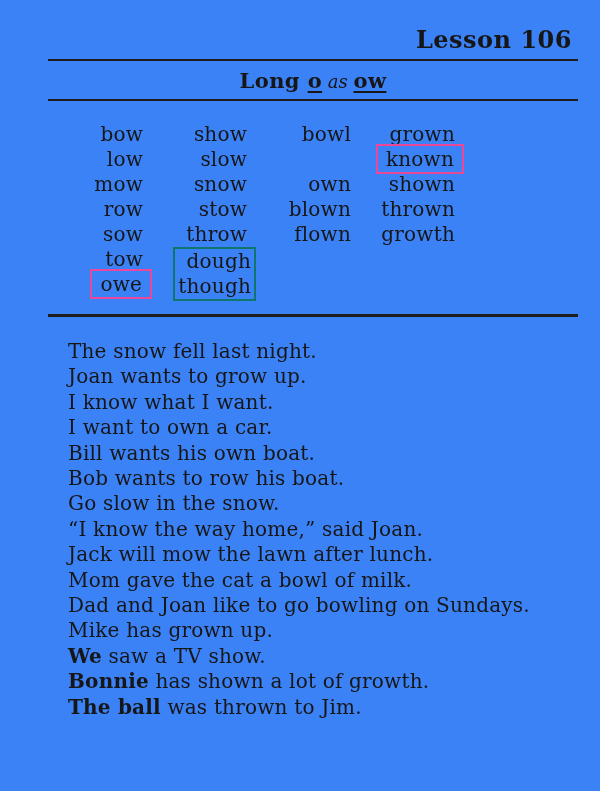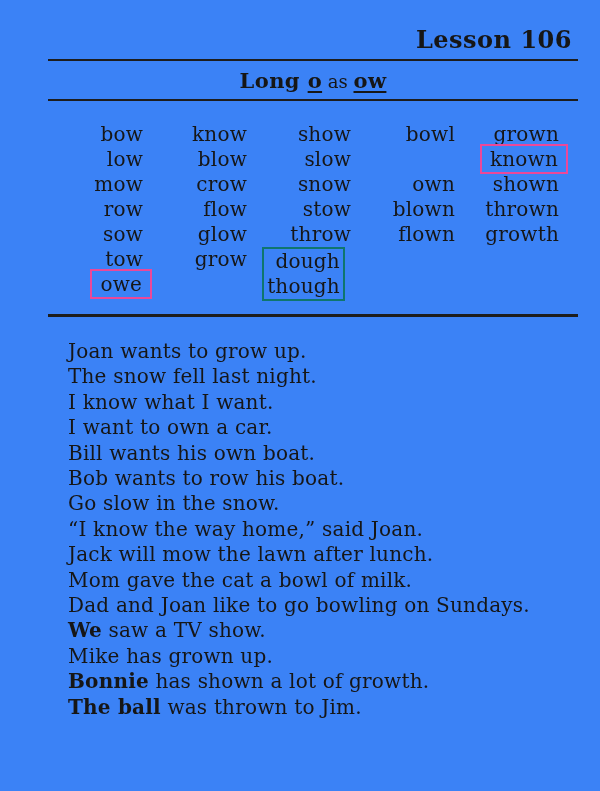--- a/index.html
+++ b/index.html
@@ -14,24 +14,24 @@
     font-size:24px;font-weight:bold;letter-spacing:.5px;white-space:nowrap;
   }
   .rule{position:absolute;left:48px;width:530px;background:#1d1d1d;}
   .rule-top{top:59px;height:2px;}
   .rule-mid{top:99px;height:2px;}
   .rule-bottom{top:314px;height:3px;}
   .heading{
     position:absolute;top:68px;left:48px;width:530px;text-align:center;
     font-size:21px;font-weight:bold;letter-spacing:.4px;white-space:pre;
   }
-  .heading .conn{font-weight:normal;font-size:18px;letter-spacing:0;}
+  .heading .conn{font-weight:normal;font-style:italic;font-size:18px;letter-spacing:0;}
   .heading .snd{text-decoration:underline;text-decoration-thickness:2px;text-underline-offset:3px;}
   .word-grid{position:absolute;top:122px;left:39px;display:flex;}
-  .word-column{width:104px;display:flex;flex-direction:column;align-items:center;}
+  .word-column{width:104px;display:flex;flex-direction:column;align-items:flex-end;}
   .word-line,.empty-cell{
     height:25px;line-height:25px;font-size:20px;letter-spacing:.2px;
     text-align:right;white-space:nowrap;width:100%;
   }
   .boxed{border:2px solid #ec4899;padding:1px 8px;margin-right:-9px;}
   .boxed-pair{
     border:2px solid #0f766e;padding:0 3px;margin-right:-9px;
     text-align:right;
   }
   .boxed-pair .word-line{width:auto;}
@@ -59,28 +59,20 @@
       <div class="word-column">
         <div class="word-line"><span>bow</span></div>
         <div class="word-line"><span>low</span></div>
         <div class="word-line"><span>mow</span></div>
         <div class="word-line"><span>row</span></div>
         <div class="word-line"><span>sow</span></div>
         <div class="word-line"><span>tow</span></div>
         <div class="word-line"><span class="boxed">owe</span></div>
       </div>
       <div class="word-column">
-        <div class="word-line"><span>know</span></div>
-        <div class="word-line"><span>blow</span></div>
-        <div class="word-line"><span>crow</span></div>
-        <div class="word-line"><span>flow</span></div>
-        <div class="word-line"><span>glow</span></div>
-        <div class="word-line"><span>grow</span></div>
-      </div>
-      <div class="word-column">
         <div class="word-line"><span>show</span></div>
         <div class="word-line"><span>slow</span></div>
         <div class="word-line"><span>snow</span></div>
         <div class="word-line"><span>stow</span></div>
         <div class="word-line"><span>throw</span></div>
         <div class="boxed-pair">
           <div class="word-line">dough</div>
           <div class="word-line">though</div>
         </div>
       </div>
@@ -96,32 +88,32 @@
         <div class="word-line"><span class="boxed">known</span></div>
         <div class="word-line"><span>shown</span></div>
         <div class="word-line"><span>thrown</span></div>
         <div class="word-line"><span>growth</span></div>
       </div>
     </div>
 
   <div class="rule rule-bottom"></div>
 
   <div class="sentences">
+      <div class="sentence"><span>The snow fell last night.</span></div>
       <div class="sentence"><span>Joan wants to grow up.</span></div>
-      <div class="sentence"><span>The snow fell last night.</span></div>
       <div class="sentence"><span>I know what I want.</span></div>
       <div class="sentence"><span>I want to own a car.</span></div>
       <div class="sentence"><span>Bill wants his own boat.</span></div>
       <div class="sentence"><span>Bob wants to row his boat.</span></div>
       <div class="sentence"><span>Go slow in the snow.</span></div>
       <div class="sentence"><span>“I know the way home,” said Joan.</span></div>
       <div class="sentence"><span>Jack will mow the lawn after lunch.</span></div>
       <div class="sentence"><span>Mom gave the cat a bowl of milk.</span></div>
       <div class="sentence"><span>Dad and Joan like to go bowling on Sundays.</span></div>
+      <div class="sentence"><span>Mike has grown up.</span></div>
       <div class="sentence"><span class="seg-bold">We</span><span> saw a TV show.</span></div>
-      <div class="sentence"><span>Mike has grown up.</span></div>
       <div class="sentence"><span class="seg-bold">Bonnie</span><span> has shown a lot of growth.</span></div>
       <div class="sentence"><span class="seg-bold">The ball</span><span> was thrown to Jim.</span></div>
     </div>
 
   <div class="page-number">113</div>
 
 </div>
 
 </body></html>

